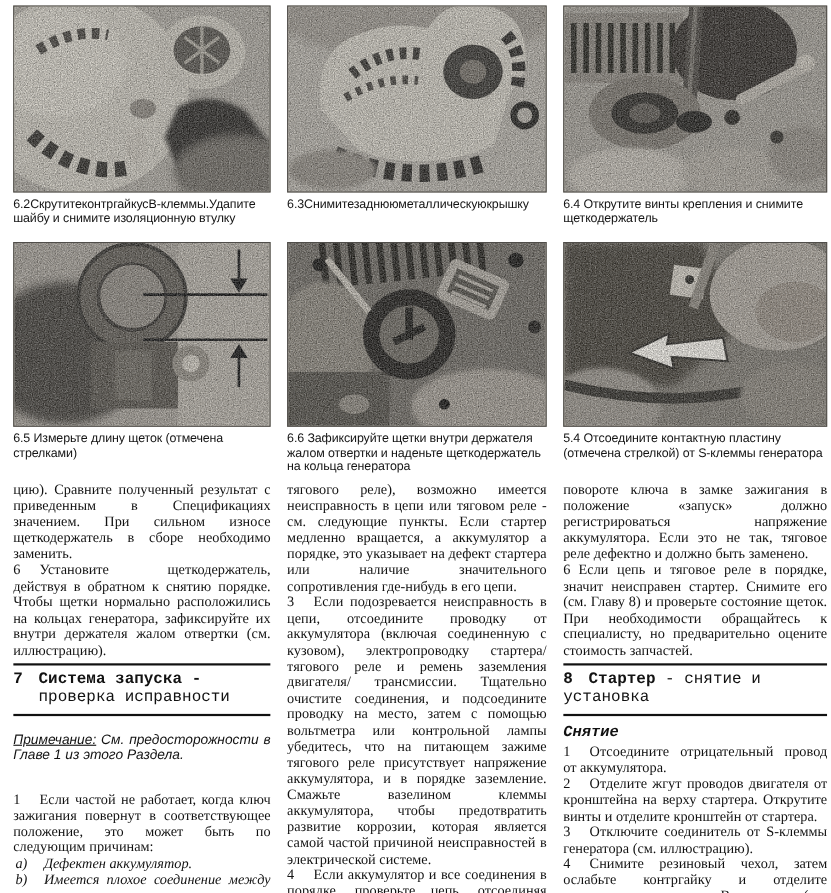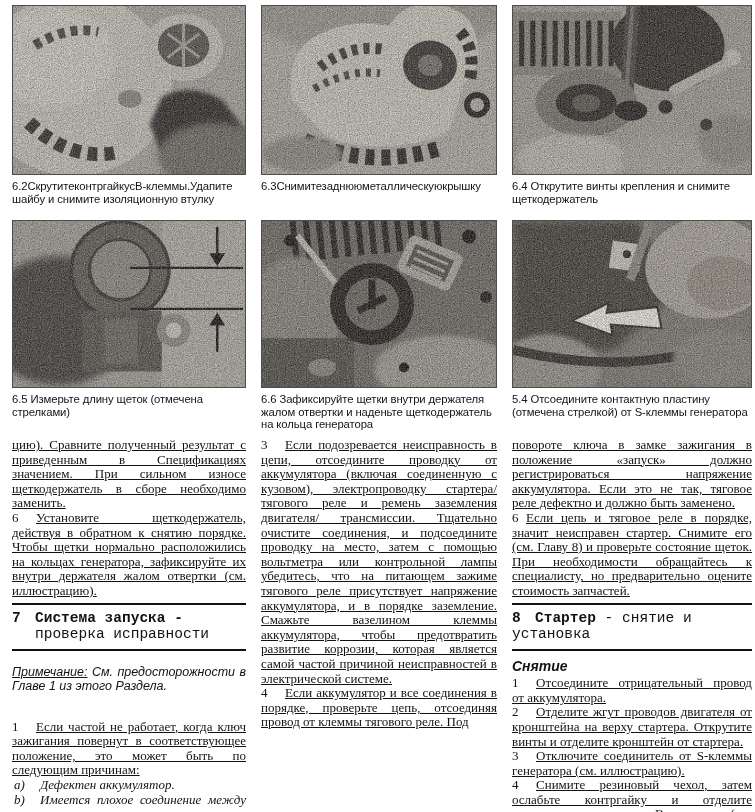--- a/index.html
+++ b/index.html
@@ -4,35 +4,35 @@
 <style>
   html,body{margin:0;padding:0;background:#ffffff;}
   body{width:755px;height:812px;overflow:hidden;font-family:"Liberation Serif",serif;color:#121212;}
   .page{display:grid;grid-template-columns:234px 236px 240px;column-gap:15px;
         grid-template-rows:170px 45px 168px 50px 1fr;padding:5px 0 0 12px;height:807px;}
   .photo{width:100%;height:100%;box-sizing:border-box;border:1px solid #4f4d49;background:#a8a49c;overflow:hidden;}
   .photo svg{display:block;width:100%;height:100%;}
   .cap{font-family:"Liberation Sans",sans-serif;font-size:11.3px;line-height:12.6px;
        letter-spacing:-0.1px;margin-top:5px;color:#141414;}
   .tcol{font-size:13px;line-height:14.6px;text-align:justify;overflow:hidden;}
-  .tcol p{margin:0;text-decoration:underline;}
+  .tcol p{margin:0;}
   .num{display:inline-block;min-width:24px;}
   .num-s{display:inline-block;min-width:14px;}
   .shead{font-family:Liberation Mono, monospace;font-weight:bold;font-size:14.5px;line-height:16px;
          border-top:2px solid #111;border-bottom:2px solid #111;padding:5px 0 7px;margin:4px 0 0;text-align:left;}
   .hnum{display:inline-block;width:23px;}
   .light{font-weight:normal;}
   .indent2{display:block;padding-left:23px;font-weight:normal;}
   .note{font-family:"Liberation Sans",sans-serif;font-style:italic;font-size:12.5px;line-height:14.5px;
         margin:14px 0 26px;text-align:justify;}
   .note-label{text-decoration:underline;}
   .li{display:flex;font-style:italic;}
   .li-m{flex:none;width:26px;padding-left:2px;}
   .li-t{flex:1;text-align:justify;}
-  .sub{font-family:Liberation Sans, sans-serif;font-weight:bold;font-style:italic;font-size:14px;
+  .sub{font-family:Liberation Mono, monospace;font-weight:bold;font-style:italic;font-size:14px;
        margin:8px 0 3px;text-align:left;}
   .soft{filter:blur(4px);}
   .soft2{filter:blur(2px);}
 </style>
 </head>
 <body>
 
 <svg width="0" height="0" style="position:absolute" aria-hidden="true">
   <defs>
     <filter id="grainD" x="0" y="0" width="100%" height="100%">
@@ -208,20 +208,21 @@
       <span class="li-m">a)</span>
       <span class="li-t">Дефектен аккумулятор.</span>
     </div>
     <div class="li">
       <span class="li-m">b)</span>
       <span class="li-t">Имеется плохое соединение между выключателем, тяговым реле, аккумулятором и стартером, в резуль</span>
     </div>
   </div>
 
   <div class="tcol" style="grid-column:2;grid-row:5">
+    <p>тягового реле), возможно имеется неисправность в цепи или тяговом реле - см. следующие пункты. Если стартер медленно вращается, а аккумулятор а порядке, это указывает на дефект стартера или наличие значительного сопротивления где-нибудь в его цепи.</p>
     <p><span class="num">3</span><span>Если подозревается неисправность в цепи, отсоедините проводку от аккумулятора (включая соединенную с кузовом), электропроводку стартера/тягового реле и ремень заземления двигателя/ трансмиссии. Тщательно очистите соединения, и подсоедините проводку на место, затем с помощью вольтметра или контрольной лампы убедитесь, что на питающем зажиме тягового реле присутствует напряжение аккумулятора, и в порядке заземление. Смажьте вазелином клеммы аккумулятора, чтобы предотвратить развитие коррозии, которая является самой частой причиной неисправностей в электрической системе.</span></p>
     <p><span class="num">4</span><span>Если аккумулятор и все соединения в порядке, проверьте цепь, отсоединяя провод от клеммы тягового реле. Под</span></p>
   </div>
 
   <div class="tcol" style="grid-column:3;grid-row:5">
     <p>повороте ключа в замке зажигания в положение «запуск» должно регистрироваться напряжение аккумулятора. Если это не так, тяговое реле дефектно и должно быть заменено.</p>
     <p><span class="num-s">6</span><span>Если цепь и тяговое реле в порядке, значит неисправен стартер. Снимите его (см. Главу 8) и проверьте состояние щеток. При необходимости обращайтесь к специалисту, но предварительно оцените стоимость запчастей.</span></p>
 
     <div class="shead">
       <span class="hnum">8</span><span>Стартер</span><span class="light"> - снятие и установка</span>

